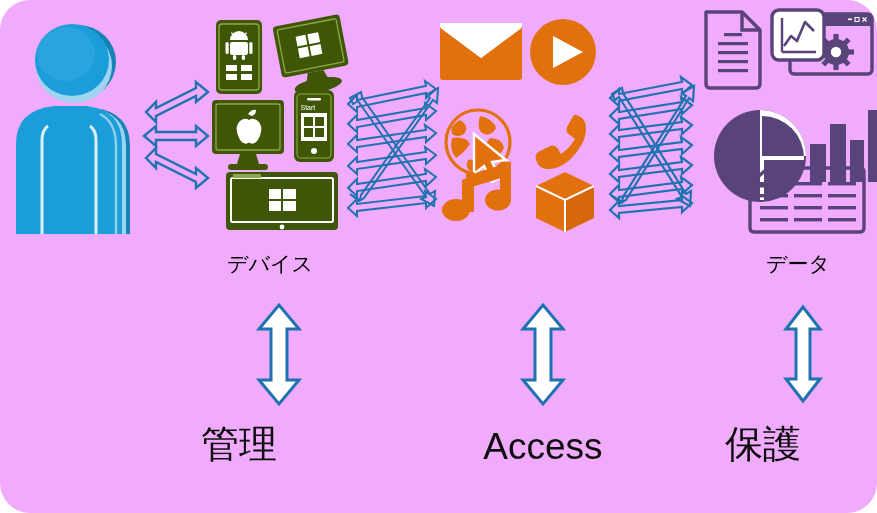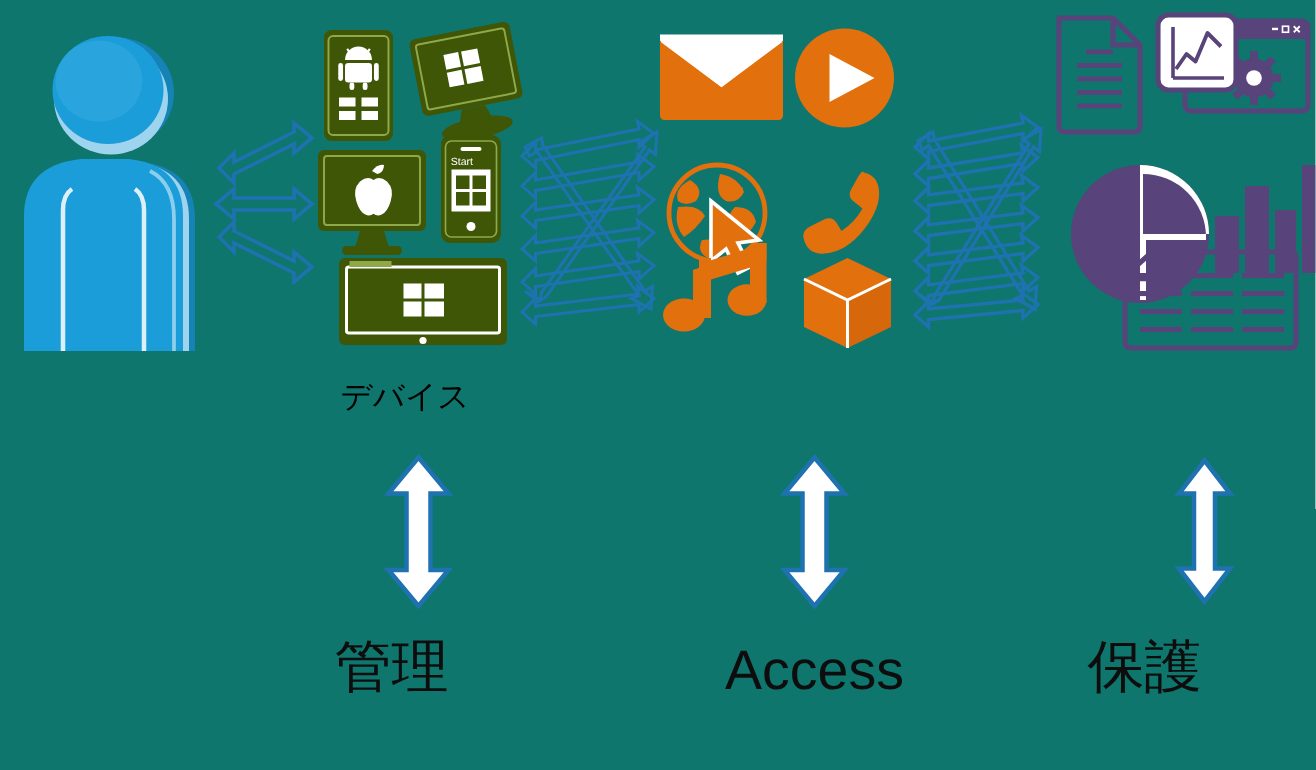--- a/index.html
+++ b/index.html
@@ -8,22 +8,23 @@
     padding: 0;
     background: #ffffff;
   }
   body {
     font-family: "Liberation Sans", "DejaVu Sans", sans-serif;
   }
   #stage {
     position: relative;
     width: 877px;
     height: 513px;
-    background: #0f766e;
+    background: #f0abfc;
     overflow: hidden;
+    border-radius: 30px;
   }
 
   
   .col-label {
     position: absolute;
     text-align: center;
     font-size: 21px;
     color: #000000;
     line-height: 1;
     white-space: nowrap;
@@ -323,36 +324,37 @@
             <rect x="100" y="214" width="28" height="3.4"></rect>
             <rect x="134" y="214" width="28" height="3.4"></rect>
           </g>
         </g>
 
       </g>
     </svg>
   </div>
 
   <div class="col-label" style="left:180px; top:254px; width:180px;">デバイス</div>
+  <div class="col-label" style="left:718px; top:254px; width:160px;">データ</div>
 
   <div class="icon-cluster" style="left:254px; top:303px;">
     <svg width="50" height="103" viewBox="0 0 50 103">
       <path d="M25 2 L45 26 L33 26 L33 77 L45 77 L25 101 L5 77 L17 77 L17 26 L5 26 Z" fill="#ffffff" stroke="#1f72b0" stroke-width="3" stroke-linejoin="miter"></path>
     </svg>
   </div>
 
   <div class="icon-cluster" style="left:518px; top:303px;">
     <svg width="50" height="103" viewBox="0 0 50 103">
       <path d="M25 2 L45 26 L33 26 L33 77 L45 77 L25 101 L5 77 L17 77 L17 26 L5 26 Z" fill="#ffffff" stroke="#1f72b0" stroke-width="3" stroke-linejoin="miter"></path>
     </svg>
   </div>
 
   <div class="icon-cluster" style="left:782px; top:305px;">
     <svg width="42" height="98" viewBox="0 0 42 98">
       <path d="M21 2 L38 24 L28 24 L28 74 L38 74 L21 96 L4 74 L14 74 L14 24 L4 24 Z" fill="#ffffff" stroke="#1f72b0" stroke-width="3" stroke-linejoin="miter"></path>
     </svg>
   </div>
 
-  <div class="action-label" style="left:171px; top:425px; width:180px;">管理</div>
+  <div class="action-label" style="left:149px; top:425px; width:180px;">管理</div>
   <div class="action-label" style="left:673px; top:425px; width:180px;">保護</div>
   <div class="action-label latin" style="left:453px; top:428px; width:180px;">Access</div>
 
 </div>
 
 </body></html>

